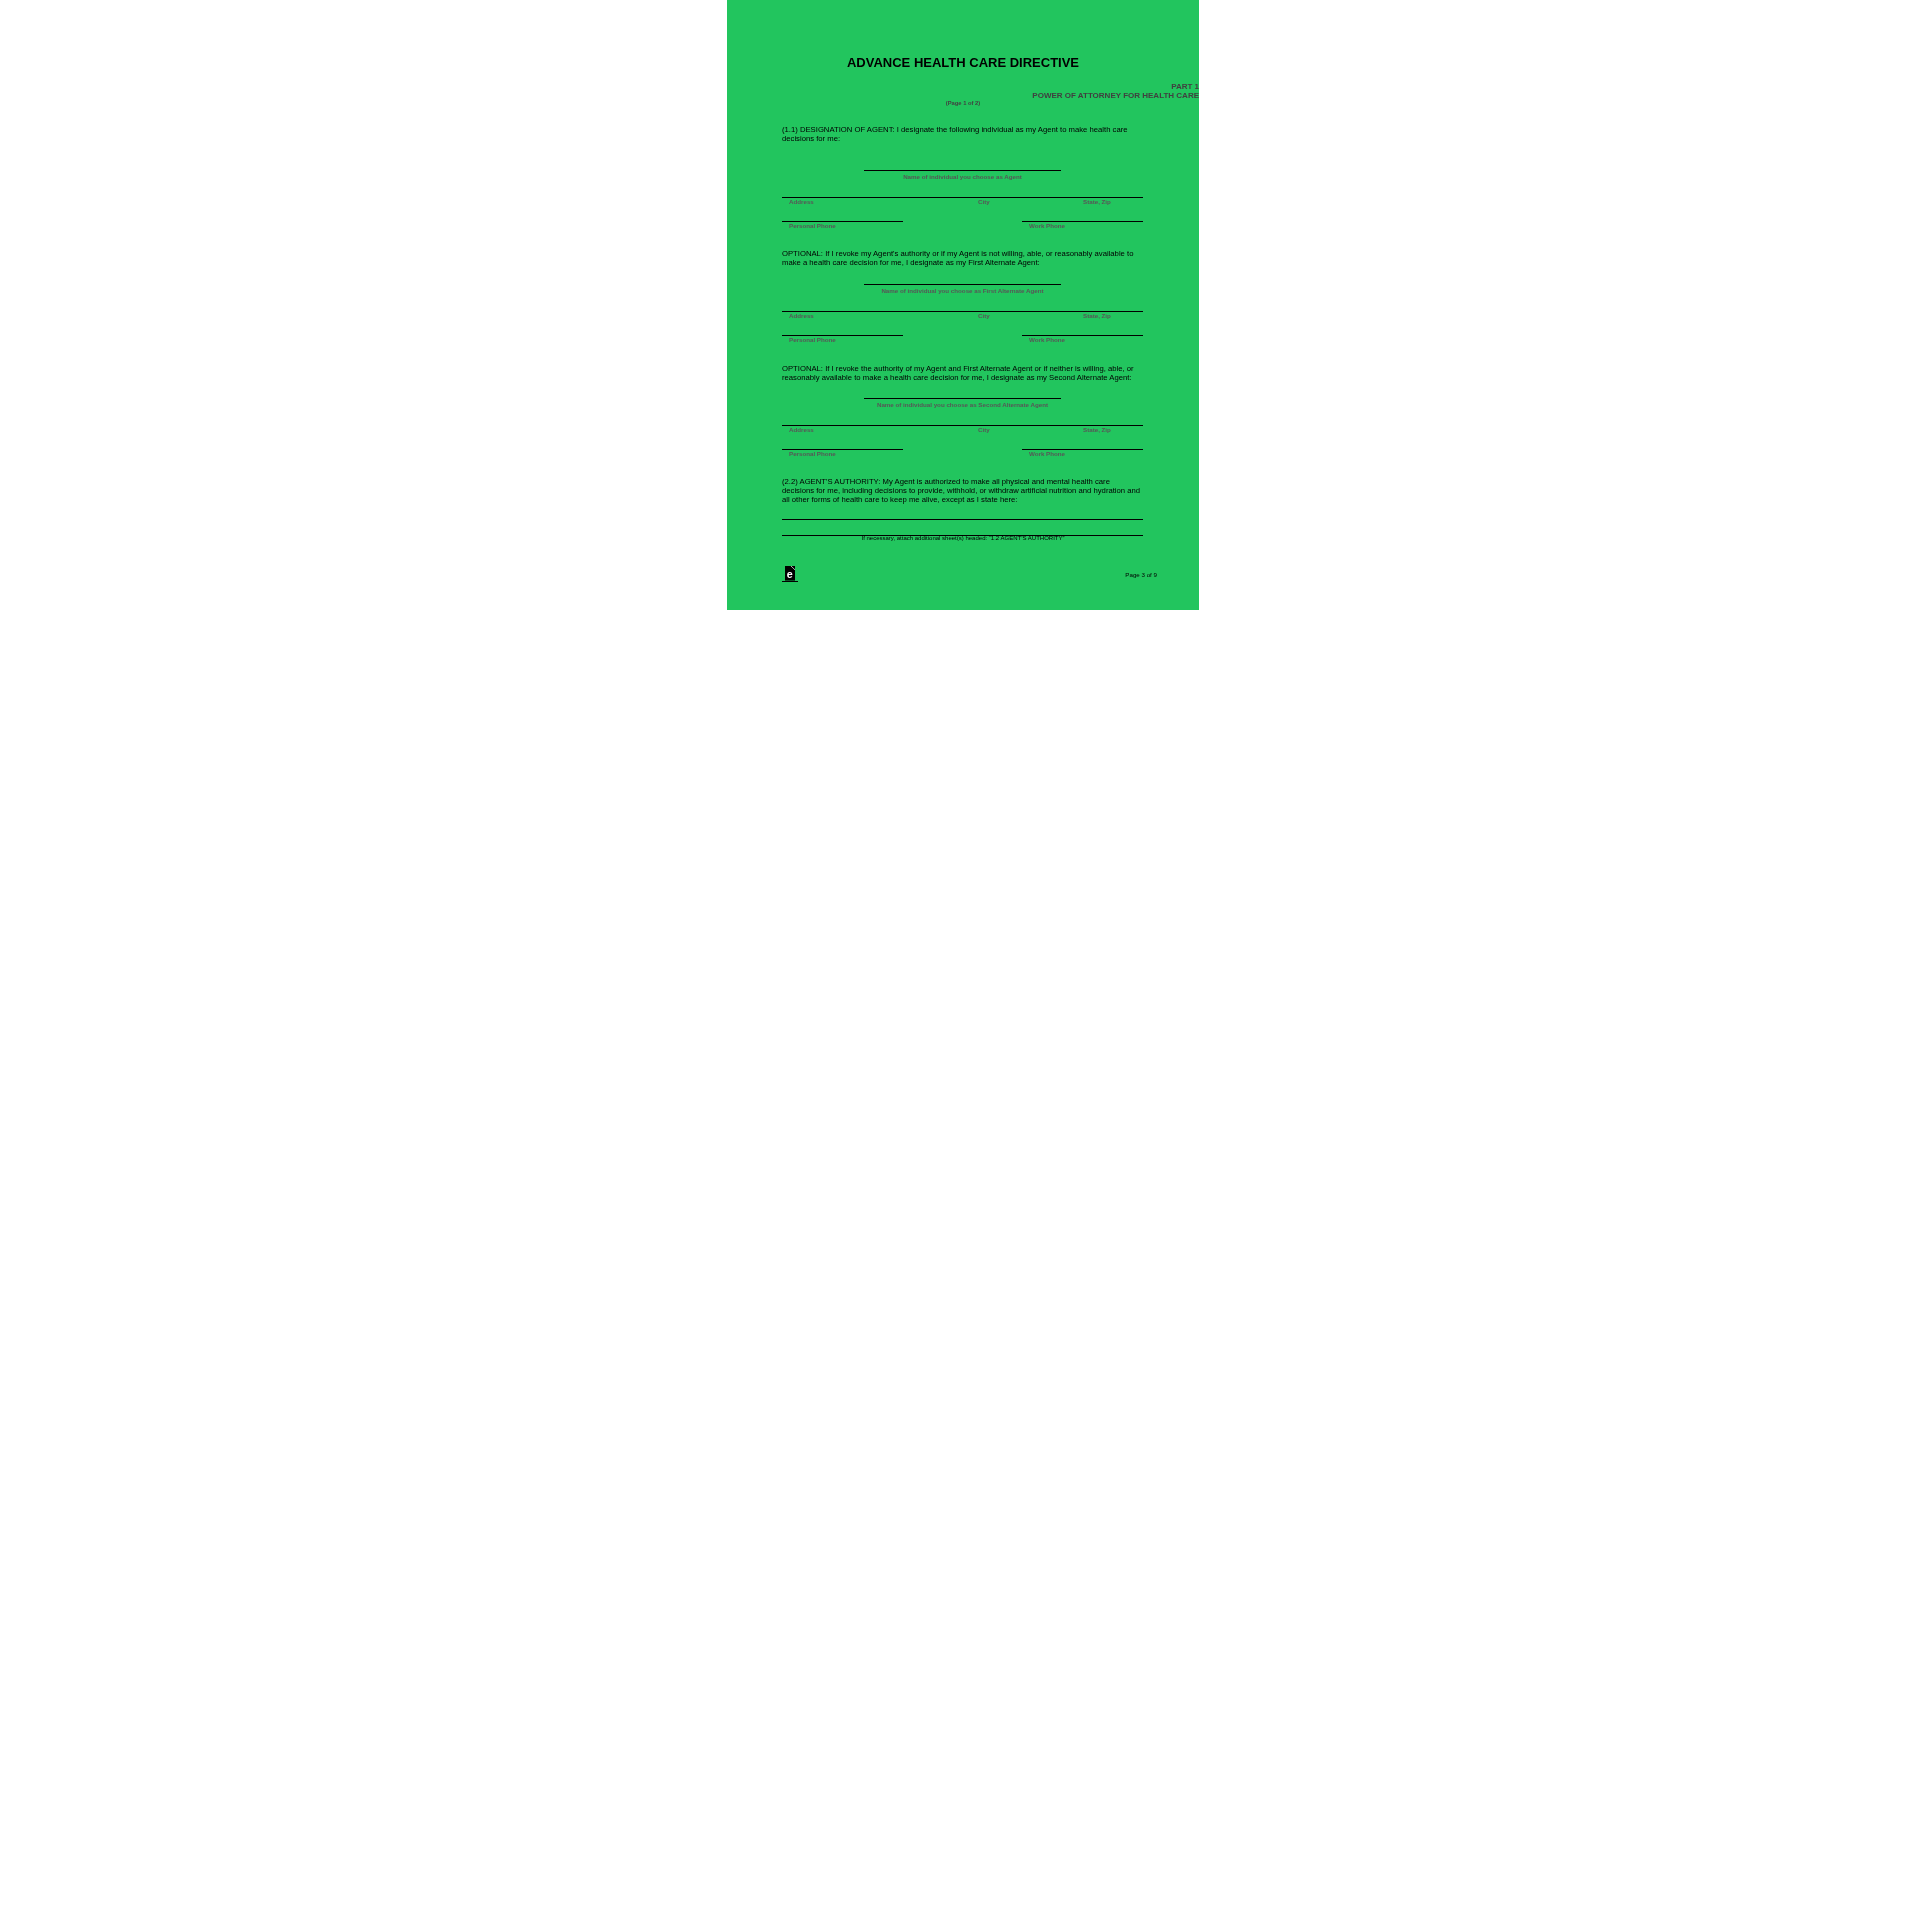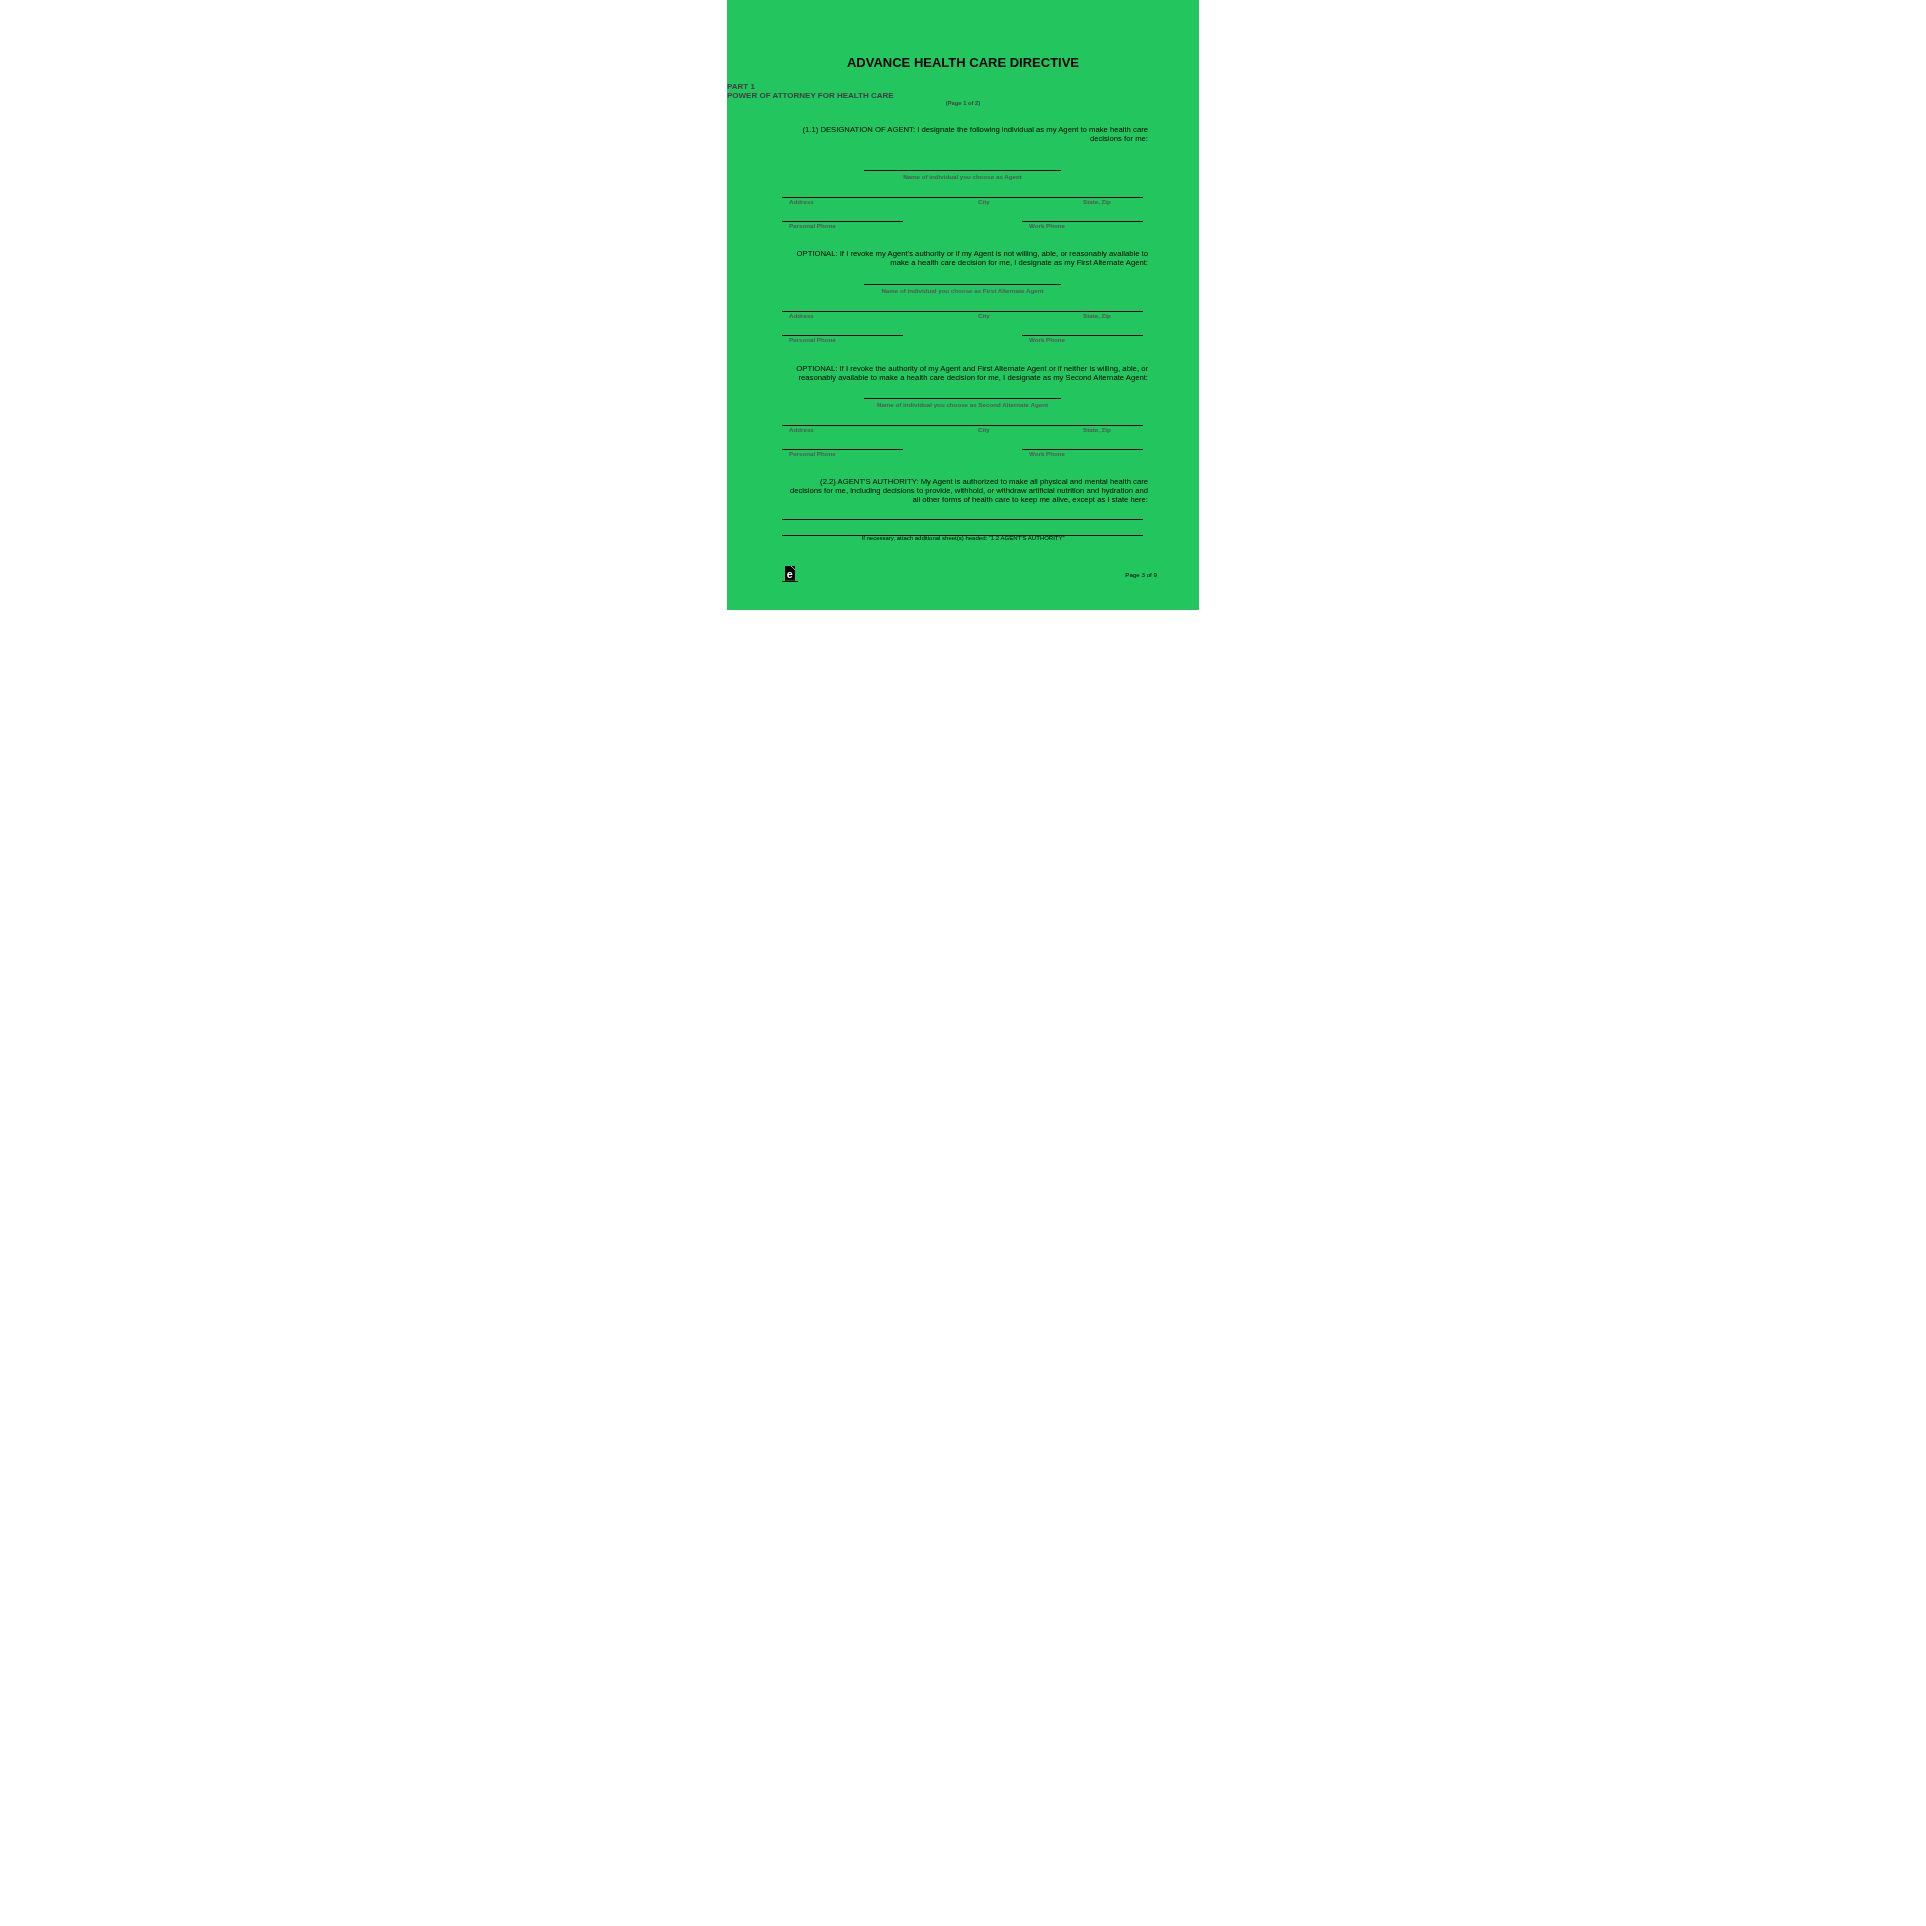--- a/index.html
+++ b/index.html
@@ -19,21 +19,21 @@
     margin: 0;
     text-align: center;
     font-size: 13px;
     font-weight: bold;
     line-height: 1;
     color: #000;
   }
   .part-heading {
     position: absolute;
     top: 82px; left: 0; width: 100%;
-    text-align: left;
+    text-align: right;
     font-size: 8px;
     font-weight: bold;
     line-height: 9px;
     color: #404040;
   }
   .part-page-note {
     position: absolute;
     top: 101px; left: 0; width: 100%;
     text-align: center;
     font-size: 5.8px;
@@ -43,21 +43,20 @@
   }
   .para {
     position: absolute;
     left: 55px;
     width: 366px;
     margin: 0;
     font-size: 7.7px;
     line-height: 9.2px;
     color: #000;
     white-space: pre-line;
-    text-align: right;
   }
   .rule {
     position: absolute;
     height: 1.2px;
     background: #000;
   }
   .fill-block {
     position: absolute;
     left: 0;
     width: 472px;

